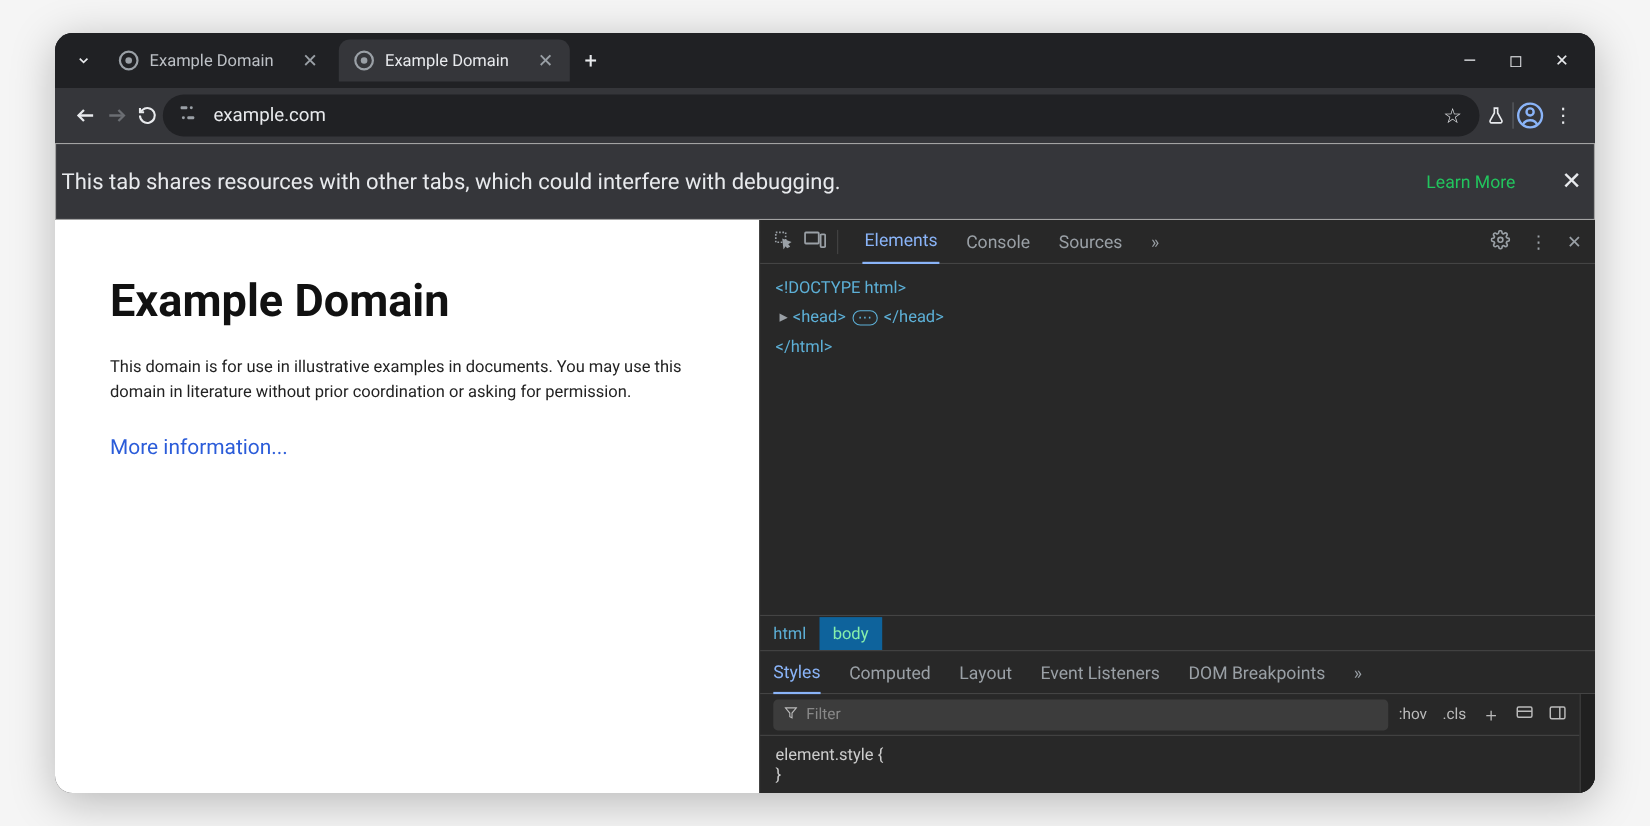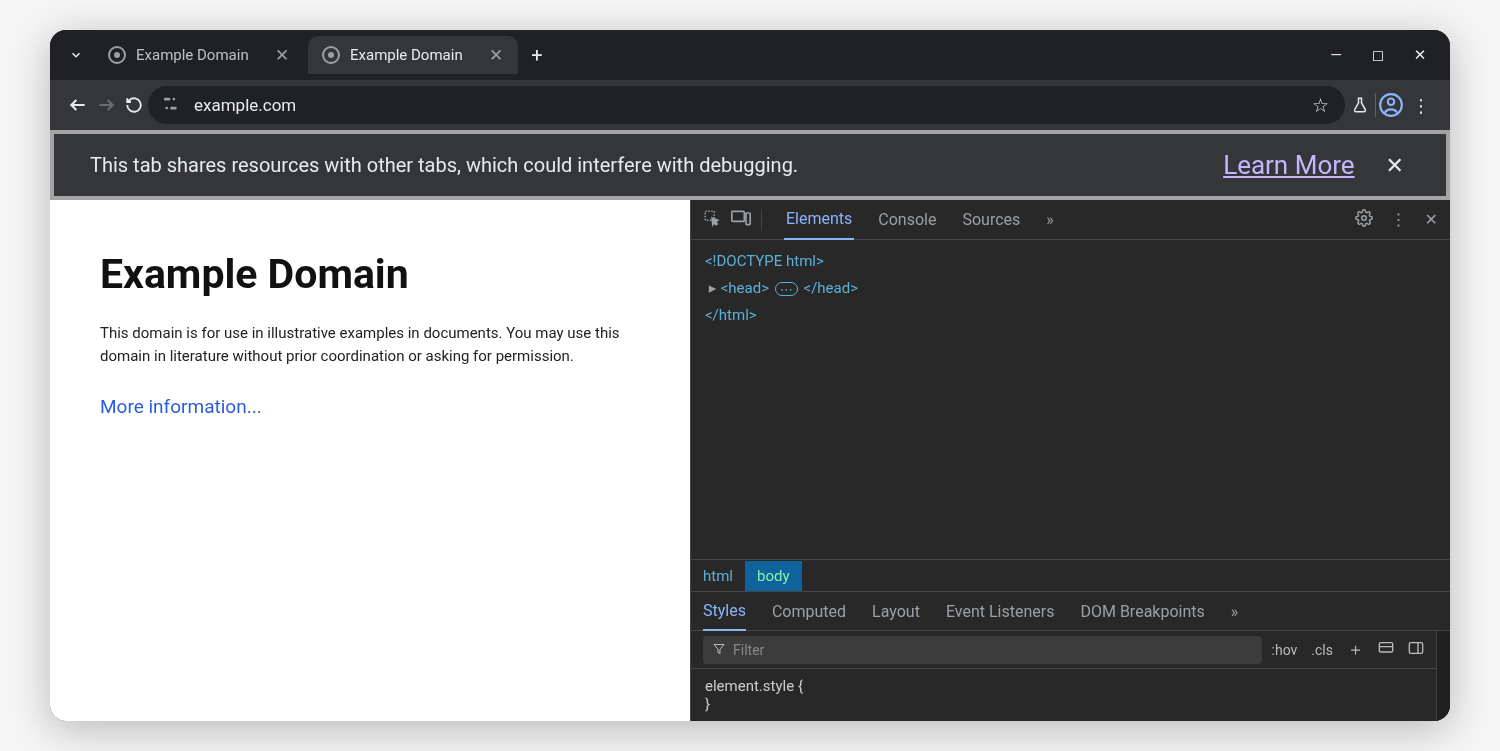--- a/index.html
+++ b/index.html
@@ -19,24 +19,24 @@
 .windowctrl span{color:#e8eaed;cursor:pointer;font-size:15px;width:20px;text-align:center}
 .toolbar{display:flex;align-items:center;height:50px;background:#35363a;padding:0 14px;gap:0}
 .navbtn{width:28px;height:28px;display:flex;align-items:center;justify-content:center;color:#e8eaed;cursor:pointer;border-radius:50%;font-size:18px}
 .navbtn.dim{color:#6b6e73}
 .addressbar{flex:1;display:flex;align-items:center;background:#202124;border-radius:22px;height:38px;padding:0 16px;gap:12px}
 .site-icon{color:#9aa0a6;font-size:14px;letter-spacing:-1px}
 .url{color:#e8eaed;font-size:17px;flex:1}
 .star{color:#e8eaed;font-size:19px;cursor:pointer}
 .tbicon{width:30px;height:30px;display:flex;align-items:center;justify-content:center;cursor:pointer;color:#e8eaed;font-size:18px}
 .tbdiv{width:1px;height:24px;background:#5f6368}
-.infobar{display:flex;align-items:center;height:70px;background:#35363a;padding:0 36px;gap:25px;border:4px solid #a3a3a3}
+.infobar{display:flex;align-items:center;height:70px;background:#35363a;padding:0 5px;gap:36px;border:1px solid #a3a3a3}
 .infobar-text{flex:1;color:#e8eaed;font-size:20px}
 .optout{background:#1a73e8;color:#fff;border:none;border-radius:24px;height:44px;padding:0 26px;font-size:19px;cursor:pointer}
-.learnmore{color:#c4b5fd;font-size:26px;text-decoration:underline;cursor:pointer}
+.learnmore{color:#22c55e;font-size:16px;cursor:pointer}
 .info-close{color:#e8eaed;font-size:22px;cursor:pointer;padding:0 6px}
 .content{flex:1;display:flex;overflow:hidden}
 .page{width:640px;background:#fff;padding:50px 50px 0 50px}
 .page h1{font-size:41px;color:#111;font-weight:700;margin-bottom:24px}
 .page p{font-size:15px;color:#222;line-height:1.55;margin-bottom:26px}
 .page a{color:#2b5cd9;font-size:19px;text-decoration:none}
 .devtools{flex:1;background:#282828;display:flex;flex-direction:column;border-left:1px solid #444;font-family:Menlo,Consolas,monospace}
 .dt-tabs{display:flex;align-items:center;height:40px;border-bottom:1px solid #444;padding:0 12px;gap:22px;color:#9aa0a6;font-size:16px}
 .dt-left{display:flex;gap:10px;align-items:center;padding-right:10px;border-right:1px solid #444}
 .dt-left span{cursor:pointer}

